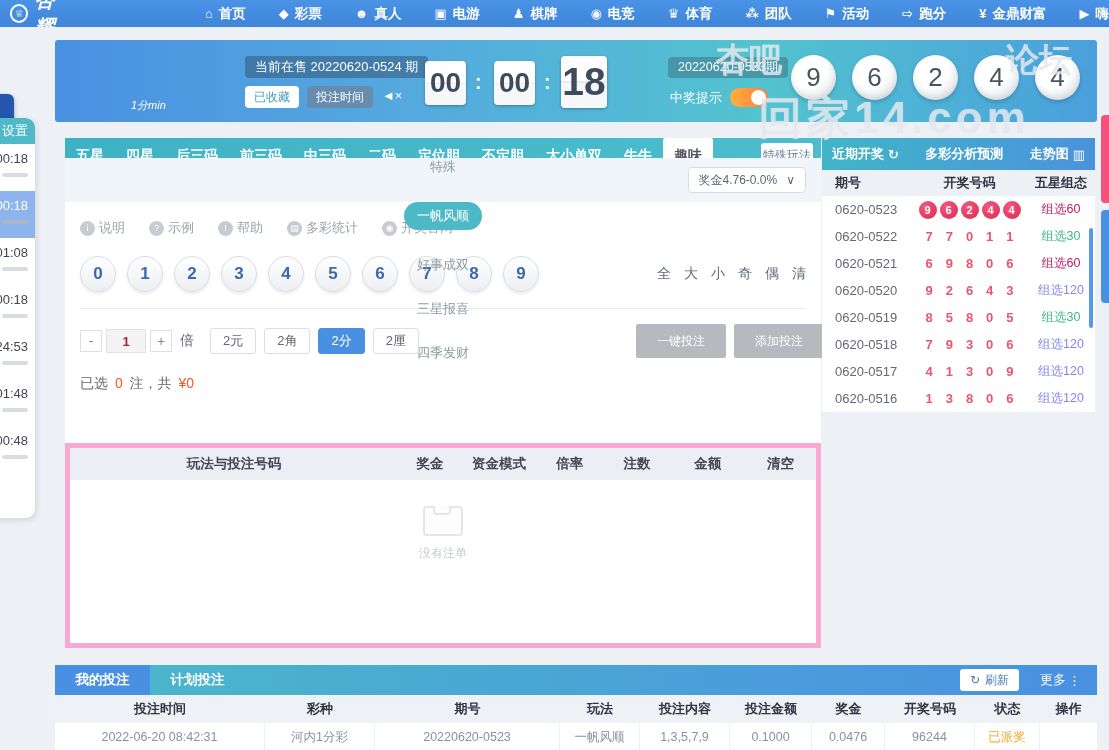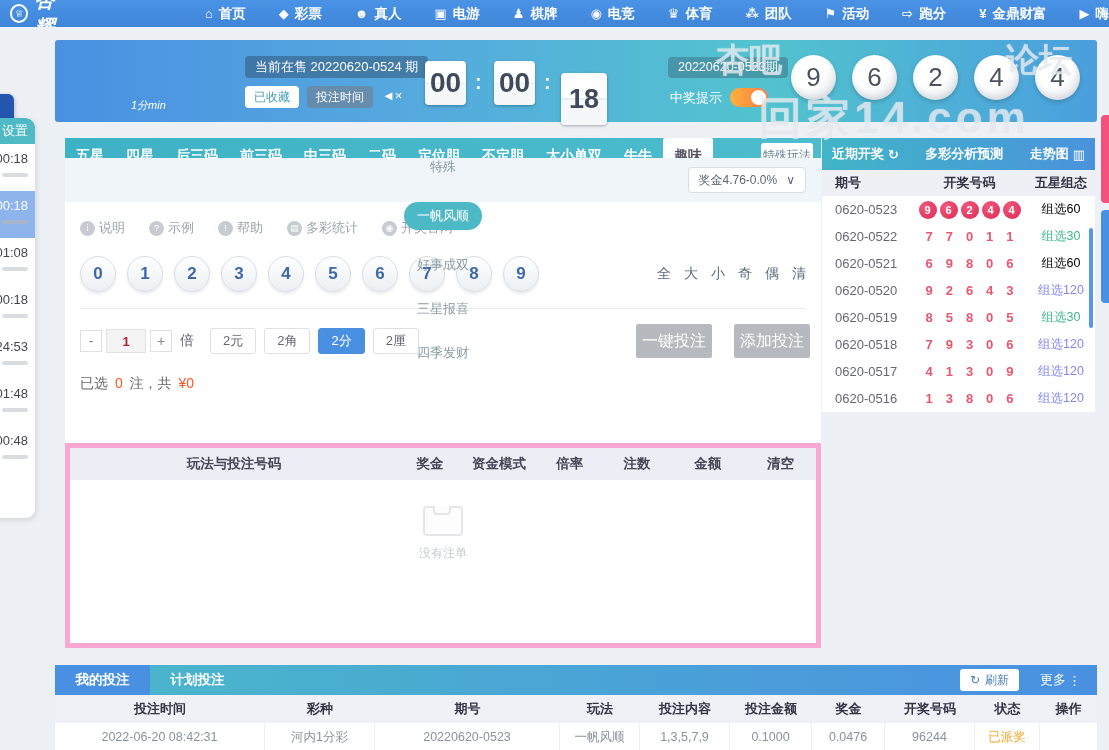--- a/index.html
+++ b/index.html
@@ -44,21 +44,21 @@
   .fav-btn{position:absolute;left:190px;top:46px;height:22px;line-height:22px;padding:0 9px;
     background:#fff;color:#44a0b5;border-radius:4px;font-size:12px;cursor:pointer;}
   .time-btn{position:absolute;left:252px;top:46px;height:22px;line-height:22px;padding:0 9px;
     background:rgba(110,132,156,.75);color:#fff;border-radius:4px;font-size:12px;cursor:pointer;}
   .mute{position:absolute;left:327px;top:48px;color:#fff;font-size:13px;cursor:pointer;}
   .card{position:absolute;top:21px;width:41px;height:44px;border-radius:4px;
     background:linear-gradient(180deg,#fefefe 0 49%,#e9ebee 49% 52%,#f6f7f8 52% 100%);
     color:#3f4b5b;font-size:28px;font-weight:bold;text-align:center;line-height:44px;
     box-shadow:0 1px 3px rgba(0,0,0,.3);}
   .card.c1{left:370px;} .card.c2{left:439px;}
-  .card.c3{left:506px;top:33px;width:46px;height:52px;font-size:27px;line-height:52px;}
+  .card.c3{left:506px;top:16px;width:46px;height:52px;font-size:39px;line-height:52px;}
   .colon{position:absolute;top:31px;color:#f2f6fa;font-size:20px;font-weight:bold;}
   .colon.k1{left:420px;} .colon.k2{left:489px;}
   .issue-badge2{position:absolute;left:613px;top:17px;height:21px;line-height:21px;padding:0 10px;
     background:rgba(59,110,130,.5);border-radius:4px;color:#fff;font-size:12.5px;}
   .wintip{position:absolute;left:615px;top:48px;display:flex;align-items:center;gap:8px;
     color:#fff;font-size:13px;}
   .toggle{width:38px;height:19px;border-radius:10px;background:linear-gradient(90deg,#ffb03a,#ff7a45);
     position:relative;cursor:pointer;}
   .toggle .knob{position:absolute;right:2px;top:2px;width:15px;height:15px;border-radius:50%;background:#fff;}
   .hballs{position:absolute;left:736px;top:15px;display:flex;gap:16px;}
@@ -98,22 +98,22 @@
   .divider{margin:16px 15px 0;border-top:1px solid #ebebeb;}
   .ctrl-row{margin:15px 15px 0;display:flex;align-items:center;position:relative;height:34px;}
   .step-btn{width:22px;height:22px;border:1px solid #dcdfe3;background:#fff;color:#889;
     text-align:center;line-height:20px;font-size:14px;cursor:pointer;}
   .mult-input{width:40px;height:24px;background:#f4f4f5;border:1px solid #e2e2e2;color:#a23;
     font-weight:bold;font-size:13px;text-align:center;margin:0 4px;font-family:inherit;}
   .bei{color:#667;font-size:14px;margin:0 16px 0 8px;}
   .unit{height:26px;padding:0 12px;border:1px solid #dcdfe3;background:#fff;color:#667;
     font-size:13px;line-height:24px;border-radius:3px;margin-right:8px;cursor:pointer;}
   .unit.active{background:#4a90e2;border-color:#4a90e2;color:#fff;}
-  .gray-btn{position:absolute;top:0;height:34px;width:76px;background:#b6b9bd;color:#fff;
-    font-size:16px;text-align:center;line-height:34px;border-radius:2px;cursor:pointer;}
+  .gray-btn{position:absolute;top:0;height:34px;width:90px;background:#b6b9bd;color:#fff;
+    font-size:12px;text-align:center;line-height:34px;border-radius:2px;cursor:pointer;}
   .gb1{left:556px;} .gb2{left:654px;}
   .summary{margin:17px 15px 0;font-size:14px;color:#666;}
   .summary .hl{color:#ff5722;margin:0 3px;}
   .cart{position:absolute;left:0;top:305px;width:756px;height:205px;border:5px solid #f9a8d4;}
   .cart-head{display:flex;height:32px;background:#ebeef5;align-items:center;
     font-size:13.5px;font-weight:bold;color:#445;text-align:center;}
   .ch{flex:0 0 auto;}
   .ch0{width:44%;} .ch1{width:8.5%;} .ch2{width:10%;} .ch3{width:9%;} .ch4{width:9%;} .ch5{width:10%;} .ch6{width:9.5%;}
   .cart-empty{margin-top:26px;display:flex;flex-direction:column;align-items:center;}
   .tray{width:40px;height:30px;border:2px solid #e4e6ea;border-radius:4px;position:relative;background:#fdfdfe;}
@@ -129,21 +129,21 @@
     font-size:13px;font-weight:bold;color:#334;}
   .rt0{width:90px;padding-left:13px;} .rt1{width:115px;text-align:center;} .rt2{width:68px;text-align:center;}
   .rrow{height:27px;display:flex;align-items:center;font-size:13px;}
   .r-issue{width:90px;padding-left:13px;color:#667;}
   .r-nums{width:115px;display:flex;justify-content:center;gap:13px;color:#e8566e;font-weight:bold;}
   .r-nums.balls{gap:3px;}
   .ball-sm{width:18px;height:18px;border-radius:50%;
     background:radial-gradient(circle at 35% 30%,#f4577b,#da2a55);
     color:#fff;font-size:11px;font-weight:bold;display:flex;align-items:center;justify-content:center;}
   .r-combo{width:68px;text-align:center;font-size:12.5px;cursor:pointer;}
-  .c60{color:#000000;} .c30{color:#3bb884;} .c120{color:#8486ec;}
+  .c60{color:#be185d;} .c30{color:#3bb884;} .c120{color:#8486ec;}
   .recent-scroll{position:absolute;left:267px;top:90px;width:4px;height:100px;background:#5898e8;border-radius:2px;}
   
   .float-pink{position:absolute;left:1101px;top:115px;width:8px;height:88px;background:#f4517c;border-radius:4px 0 0 4px;}
   .float-blue{position:absolute;left:1101px;top:210px;width:8px;height:93px;background:#4a90e2;border-radius:4px 0 0 4px;}
   
   .mybets{position:absolute;left:55px;top:665px;width:1042px;}
   .mb-bar{height:30px;background:linear-gradient(90deg,#4ab9c9,#4a90e2);display:flex;
     align-items:center;position:relative;color:#fff;}
   .mb-tab{width:95px;text-align:center;line-height:30px;font-size:13.5px;font-weight:bold;cursor:pointer;}
   .mb-tab.active{background:#4a90e2;}

